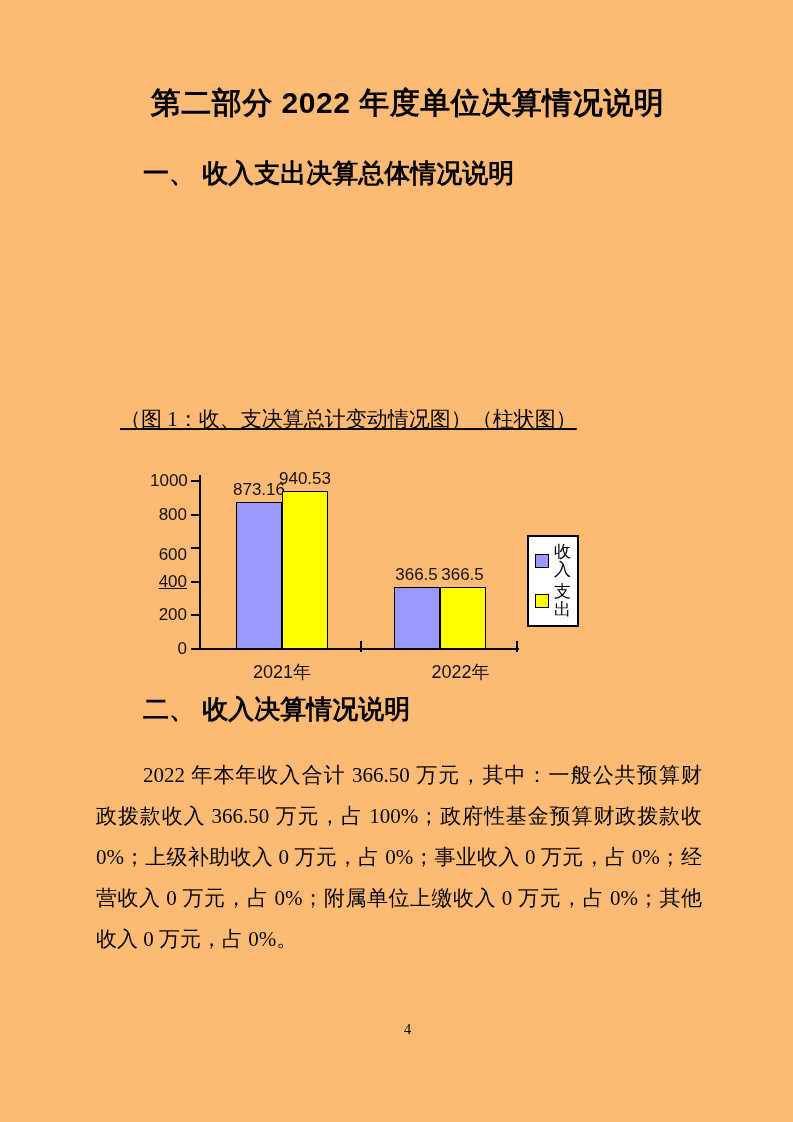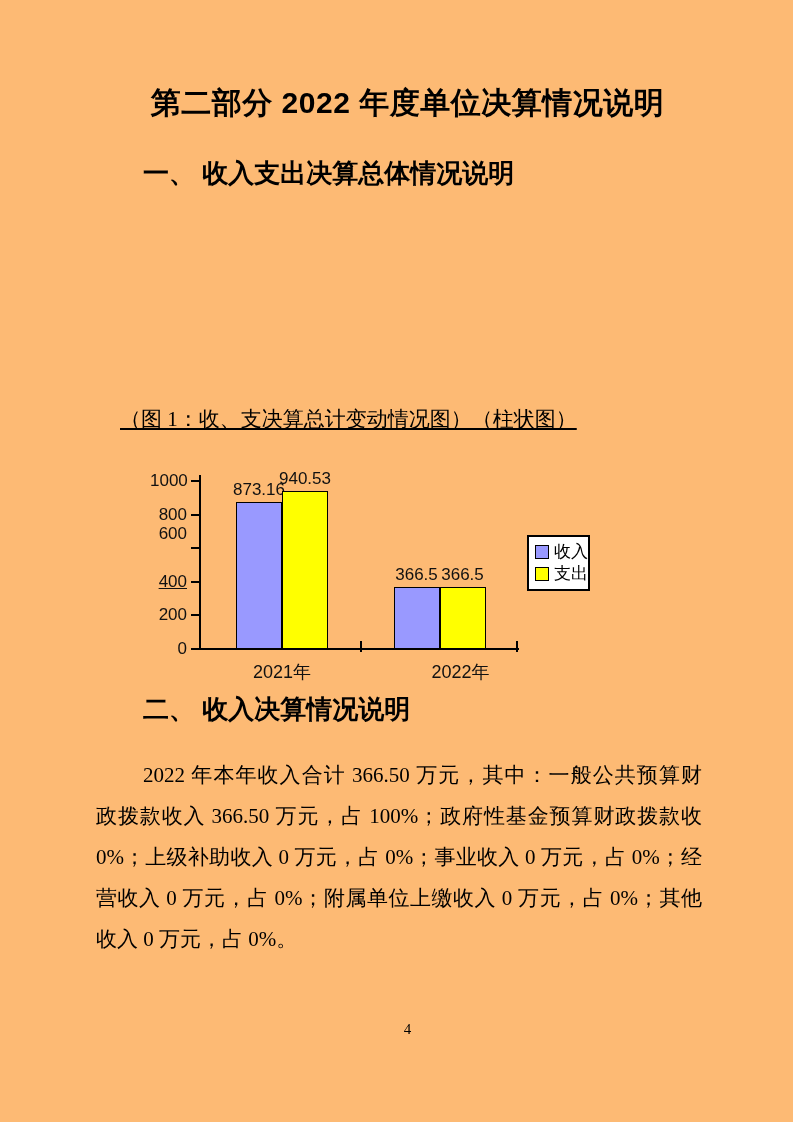--- a/index.html
+++ b/index.html
@@ -41,21 +41,21 @@
   .chart .bar{position:absolute;border:1.5px solid #000;box-sizing:border-box;}
   .chart .dlab{
     position:absolute;width:70px;text-align:center;
     font:17px/20px "Liberation Sans","DejaVu Sans",sans-serif;color:#111;
   }
   .chart .clab{
     position:absolute;width:100px;text-align:center;
     font:18px/22px "Liberation Sans","DejaVu Sans",sans-serif;color:#111;
   }
   .chart .legend{
-    position:absolute;left:377px;top:85px;width:63px;box-sizing:border-box;
+    position:absolute;left:377px;top:85px;width:52px;box-sizing:border-box;
     background:#fff;border:2px solid #000;padding:6px 0 2px 6px;
   }
   .chart .lrow{display:flex;align-items:center;gap:5px;margin-bottom:4px;}
   .chart .lsq{width:12px;height:12px;border:1.5px solid #000;box-sizing:content-box;flex:0 0 auto;}
   .chart .ltext{font-size:17px;line-height:18px;}
   .page-number{
     position:absolute;top:1020px;left:0;width:100%;text-align:center;
     font-size:15px;line-height:18px;
   }
 </style>
@@ -72,21 +72,21 @@
   <div class="chart">
       <div class="vline" style="left: 49px; top: 25px; height: 174px;"></div>
       <div class="hline" style="left: 49px; top: 198px; width: 320px;"></div>
       <div class="hline" style="left: 41px; top: 198px; width: 8px;"></div>
       <div class="ylab" style="left: 0px; top: 189px; width: 37px;">0</div>
       <div class="hline" style="left: 41px; top: 164.4px; width: 8px;"></div>
       <div class="ylab" style="left: 0px; top: 155.4px; width: 37px;">200</div>
       <div class="hline" style="left: 41px; top: 130.8px; width: 8px;"></div>
       <div class="ylab" style="left: 0px; top: 121.8px; width: 37px; text-decoration: underline;">400</div>
       <div class="hline" style="left: 41px; top: 97.2px; width: 8px;"></div>
-      <div class="ylab" style="left: 0px; top: 74px; width: 37px;">600</div>
+      <div class="ylab" style="left: 0px; top: 95px; width: 37px;">600</div>
       <div class="hline" style="left: 41px; top: 63.6px; width: 8px;"></div>
       <div class="ylab" style="left: 0px; top: 54.6px; width: 37px; text-align: right;">800</div>
       <div class="hline" style="left: 41px; top: 30px; width: 8px;"></div>
       <div class="ylab" style="left: 0px; top: 21px; width: 37px;">1000</div>
       <div class="vline" style="left: 210px; top: 191px; height: 11px;"></div>
       <div class="vline" style="left: 366px; top: 191px; height: 11px;"></div>
       <div class="bar" style="left: 86px; top: 52.3091px; width: 46px; height: 146.691px; background: rgb(153, 153, 255);"></div>
       <div class="dlab" style="left: 74px; top: 30.3091px;">873.16</div>
       <div class="bar" style="left: 132px; top: 40.991px; width: 46px; height: 158.009px; background: rgb(255, 255, 0);"></div>
       <div class="dlab" style="left: 120px; top: 18.991px;">940.53</div>

